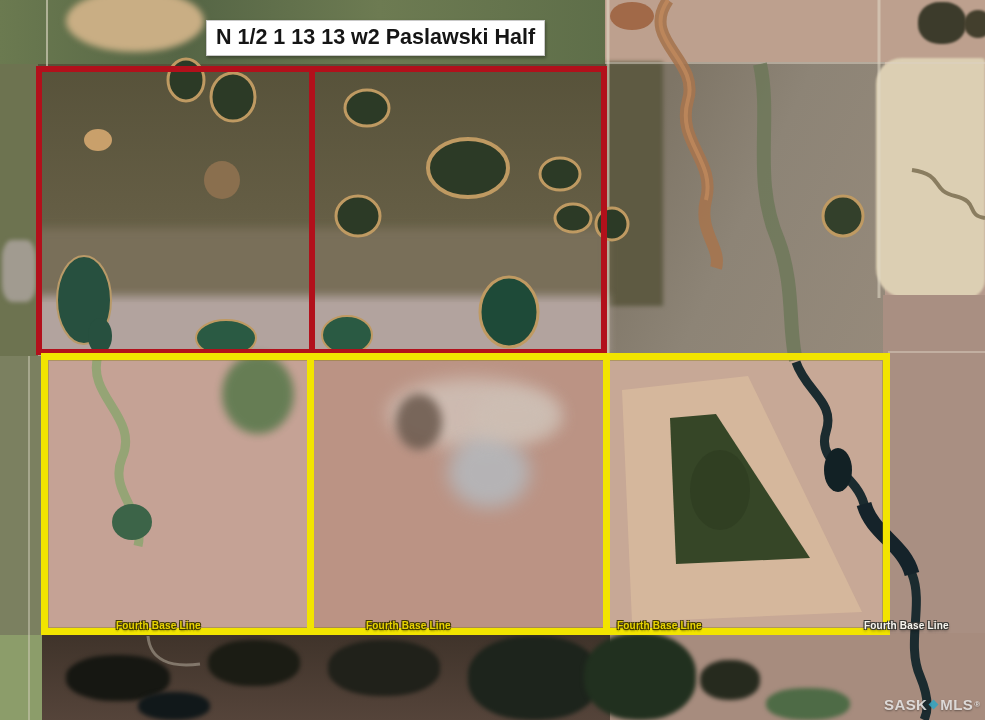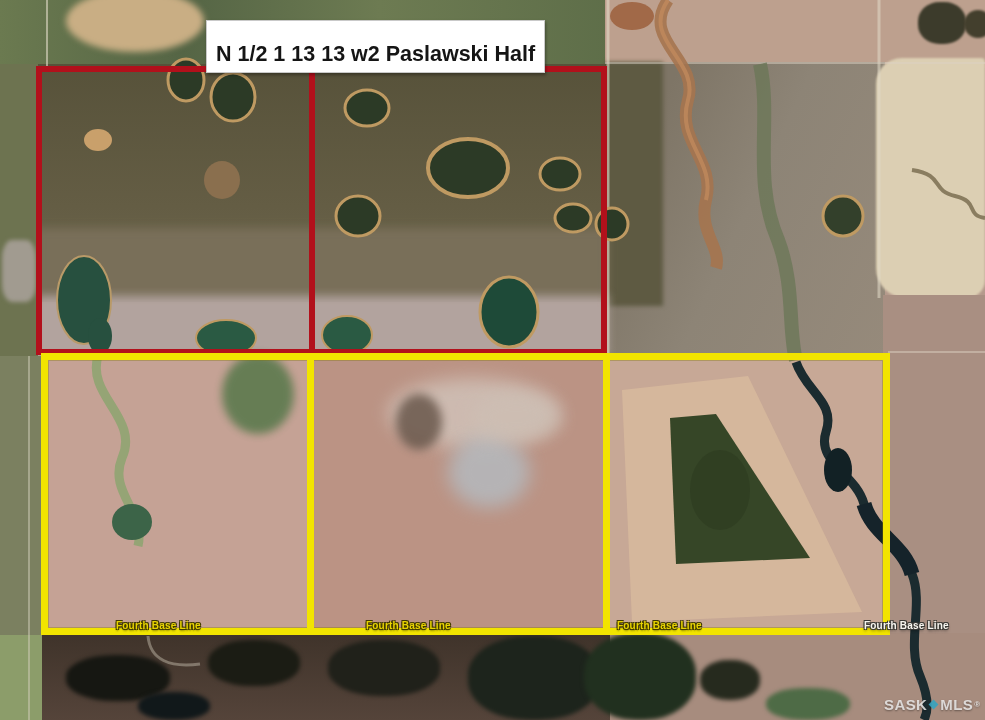--- a/index.html
+++ b/index.html
@@ -67,21 +67,21 @@
   .red-divider { position:absolute; left:309px; top:66px; width:6px; height:289px;
                  background:#b2101b; z-index:40; }
   .yellow-box  { position:absolute; left:41px; top:353px; width:849px; height:282px;
                  border:7px solid #f2e400; z-index:40;
                  box-shadow:inset 0 0 0 1px rgba(130,118,0,.35); }
   .yellow-div  { position:absolute; top:353px; width:7px; height:282px; background:#f2e400; z-index:40; }
   .yd1 { left:307px; } .yd2 { left:603px; }
 
   
   .title-box { position:absolute; z-index:60; background:#ffffff; color:#151515;
-               font-size:21.5px; font-weight:600; line-height:1.25; padding:20px 9px 4px 9px;
+               font-size:21.5px; font-weight:600; line-height:1.25; padding:3px 9px 4px 9px;
                border:1px solid #c9c9c9; box-shadow:1px 2px 3px rgba(0,0,0,.35); white-space:nowrap; }
   #north-title { left:206px; top:20px; }
   #south-title { left:271px; top:655px; }
 
   .road-label { position:absolute; z-index:55; font-size:10px; font-weight:700;
                 white-space:nowrap; letter-spacing:.2px; }
   .road-yellow { color:#e8d400;
                  text-shadow:-1px -1px 0 #413a00, 1px -1px 0 #413a00,
                              -1px 1px 0 #413a00, 1px 1px 0 #413a00, 0 2px 2px rgba(0,0,0,.45); }
   .road-white  { color:#f8f6f0;

